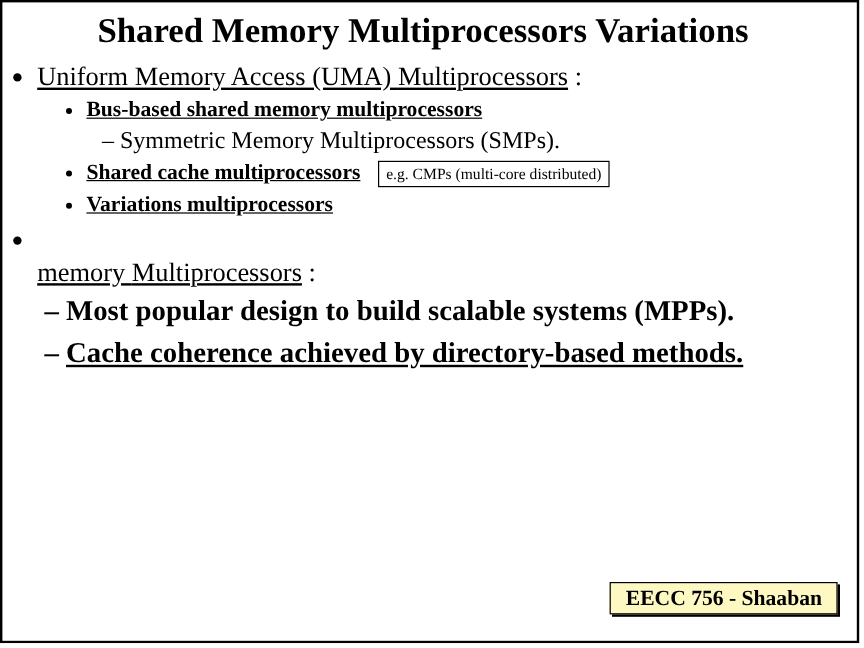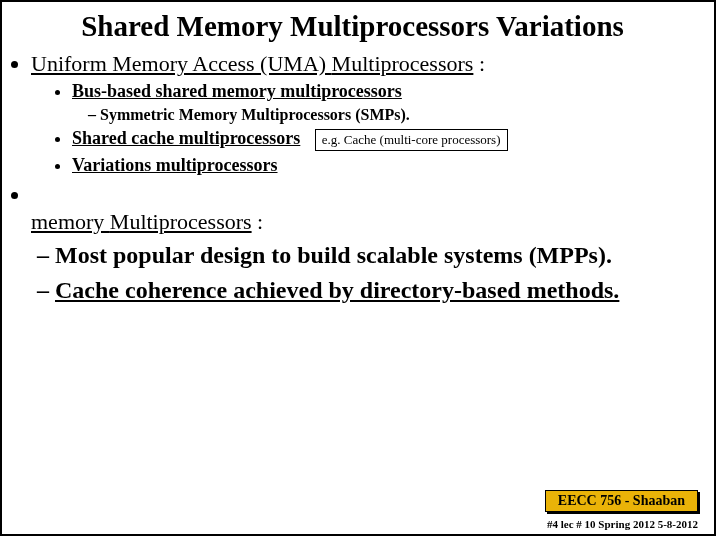--- a/index.html
+++ b/index.html
@@ -60,41 +60,41 @@
     font-size: 18px;
     font-weight: bold;
     margin: 4px 1px;
   }
   ul.sub3 {
     list-style-type: "– ";
     padding-left: 28px;
     margin: 2px 0;
   }
   ul.sub3 > li {
-    font-size: 16px;
-    font-weight: bold;
+    font-size: 20px;
+    font-weight: normal;
   }
   .u { text-decoration: underline; text-align: center; }
   .box {
     display: inline-block;
     border: 1px solid #000;
     font-size: 13px;
     font-weight: normal;
     padding: 2px 6px;
     margin-left: 10px;
     vertical-align: middle;
   }
   .footer-course {
     position: absolute;
     right: 16px;
     bottom: 22px;
     border: 1px solid #000;
     box-shadow: 2px 2px 0 #000;
-    background: #eab308;
-    font-size: 14px;
+    background: #fef9c3;
+    font-size: 18px;
     font-weight: bold;
     padding: 2px 12px;
   }
   .footer-meta {
     position: absolute;
     right: 16px;
     bottom: 4px;
     font-size: 11px;
     font-weight: bold;
   }
@@ -111,34 +111,33 @@
       <span class="u">Uniform Memory Access (UMA) </span><span class="u">Multiprocessors</span><span> :</span>
       <ul class="sub2">
         <li>
           <span class="u">Bus-based shared memory multiprocessors</span>
           <ul class="sub3">
             <li>Symmetric Memory Multiprocessors (SMPs).</li>
           </ul>
         </li>
         <li>
           <span class="u">Shared cache multiprocessors</span>
-          <span class="box">e.g. Cache (multi-core processors)</span>
+          <span class="box">e.g. CMPs (multi-core distributed)</span>
         </li>
         <li>
           <span class="u">Variations multiprocessors</span>
         </li>
       </ul>
     </li>
 
     <li>
       <br>
       <span class="u">memory </span><span class="u">Multiprocessors</span><span> :</span>
       <ul class="sub1b">
         <li>Most popular design to build scalable systems (MPPs).</li>
         <li><span class="u">Cache coherence achieved by directory-based methods.</span></li>
       </ul>
     </li>
   </ul>
 
   <div class="footer-course">EECC 756 - Shaaban</div>
-  <div class="footer-meta">#4  lec # 10    Spring 2012   5-8-2012</div>
 
 </div>
 
 </body></html>

